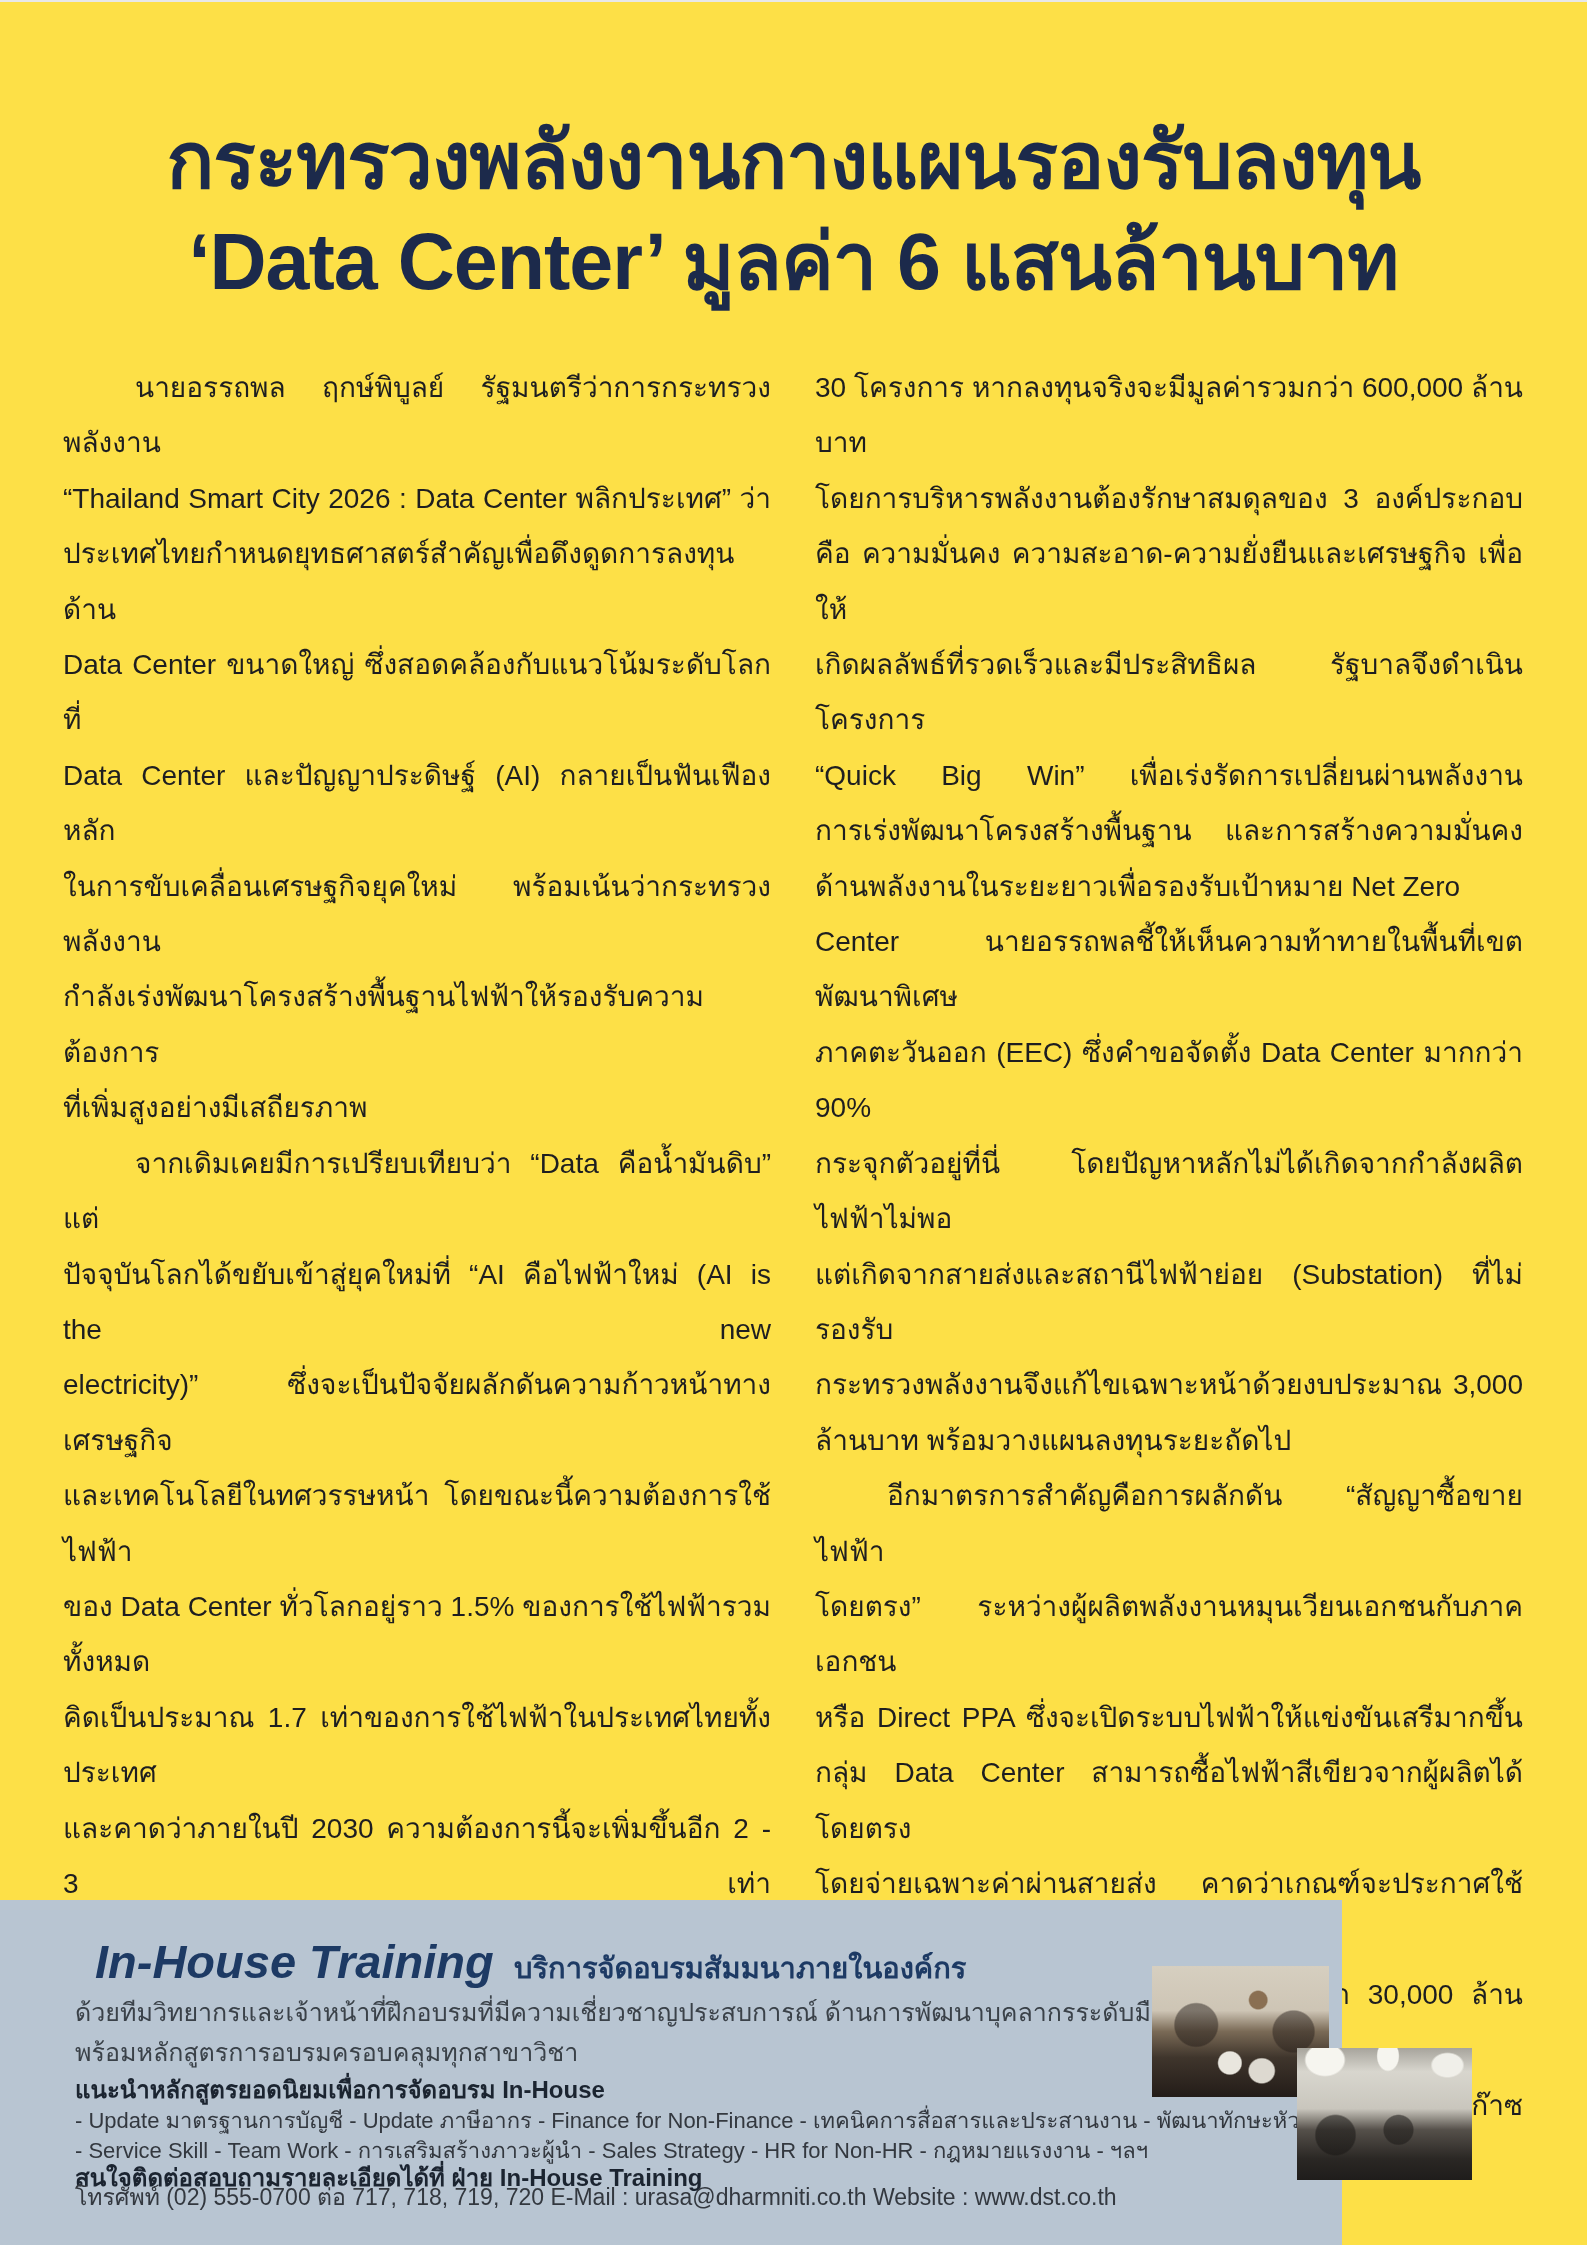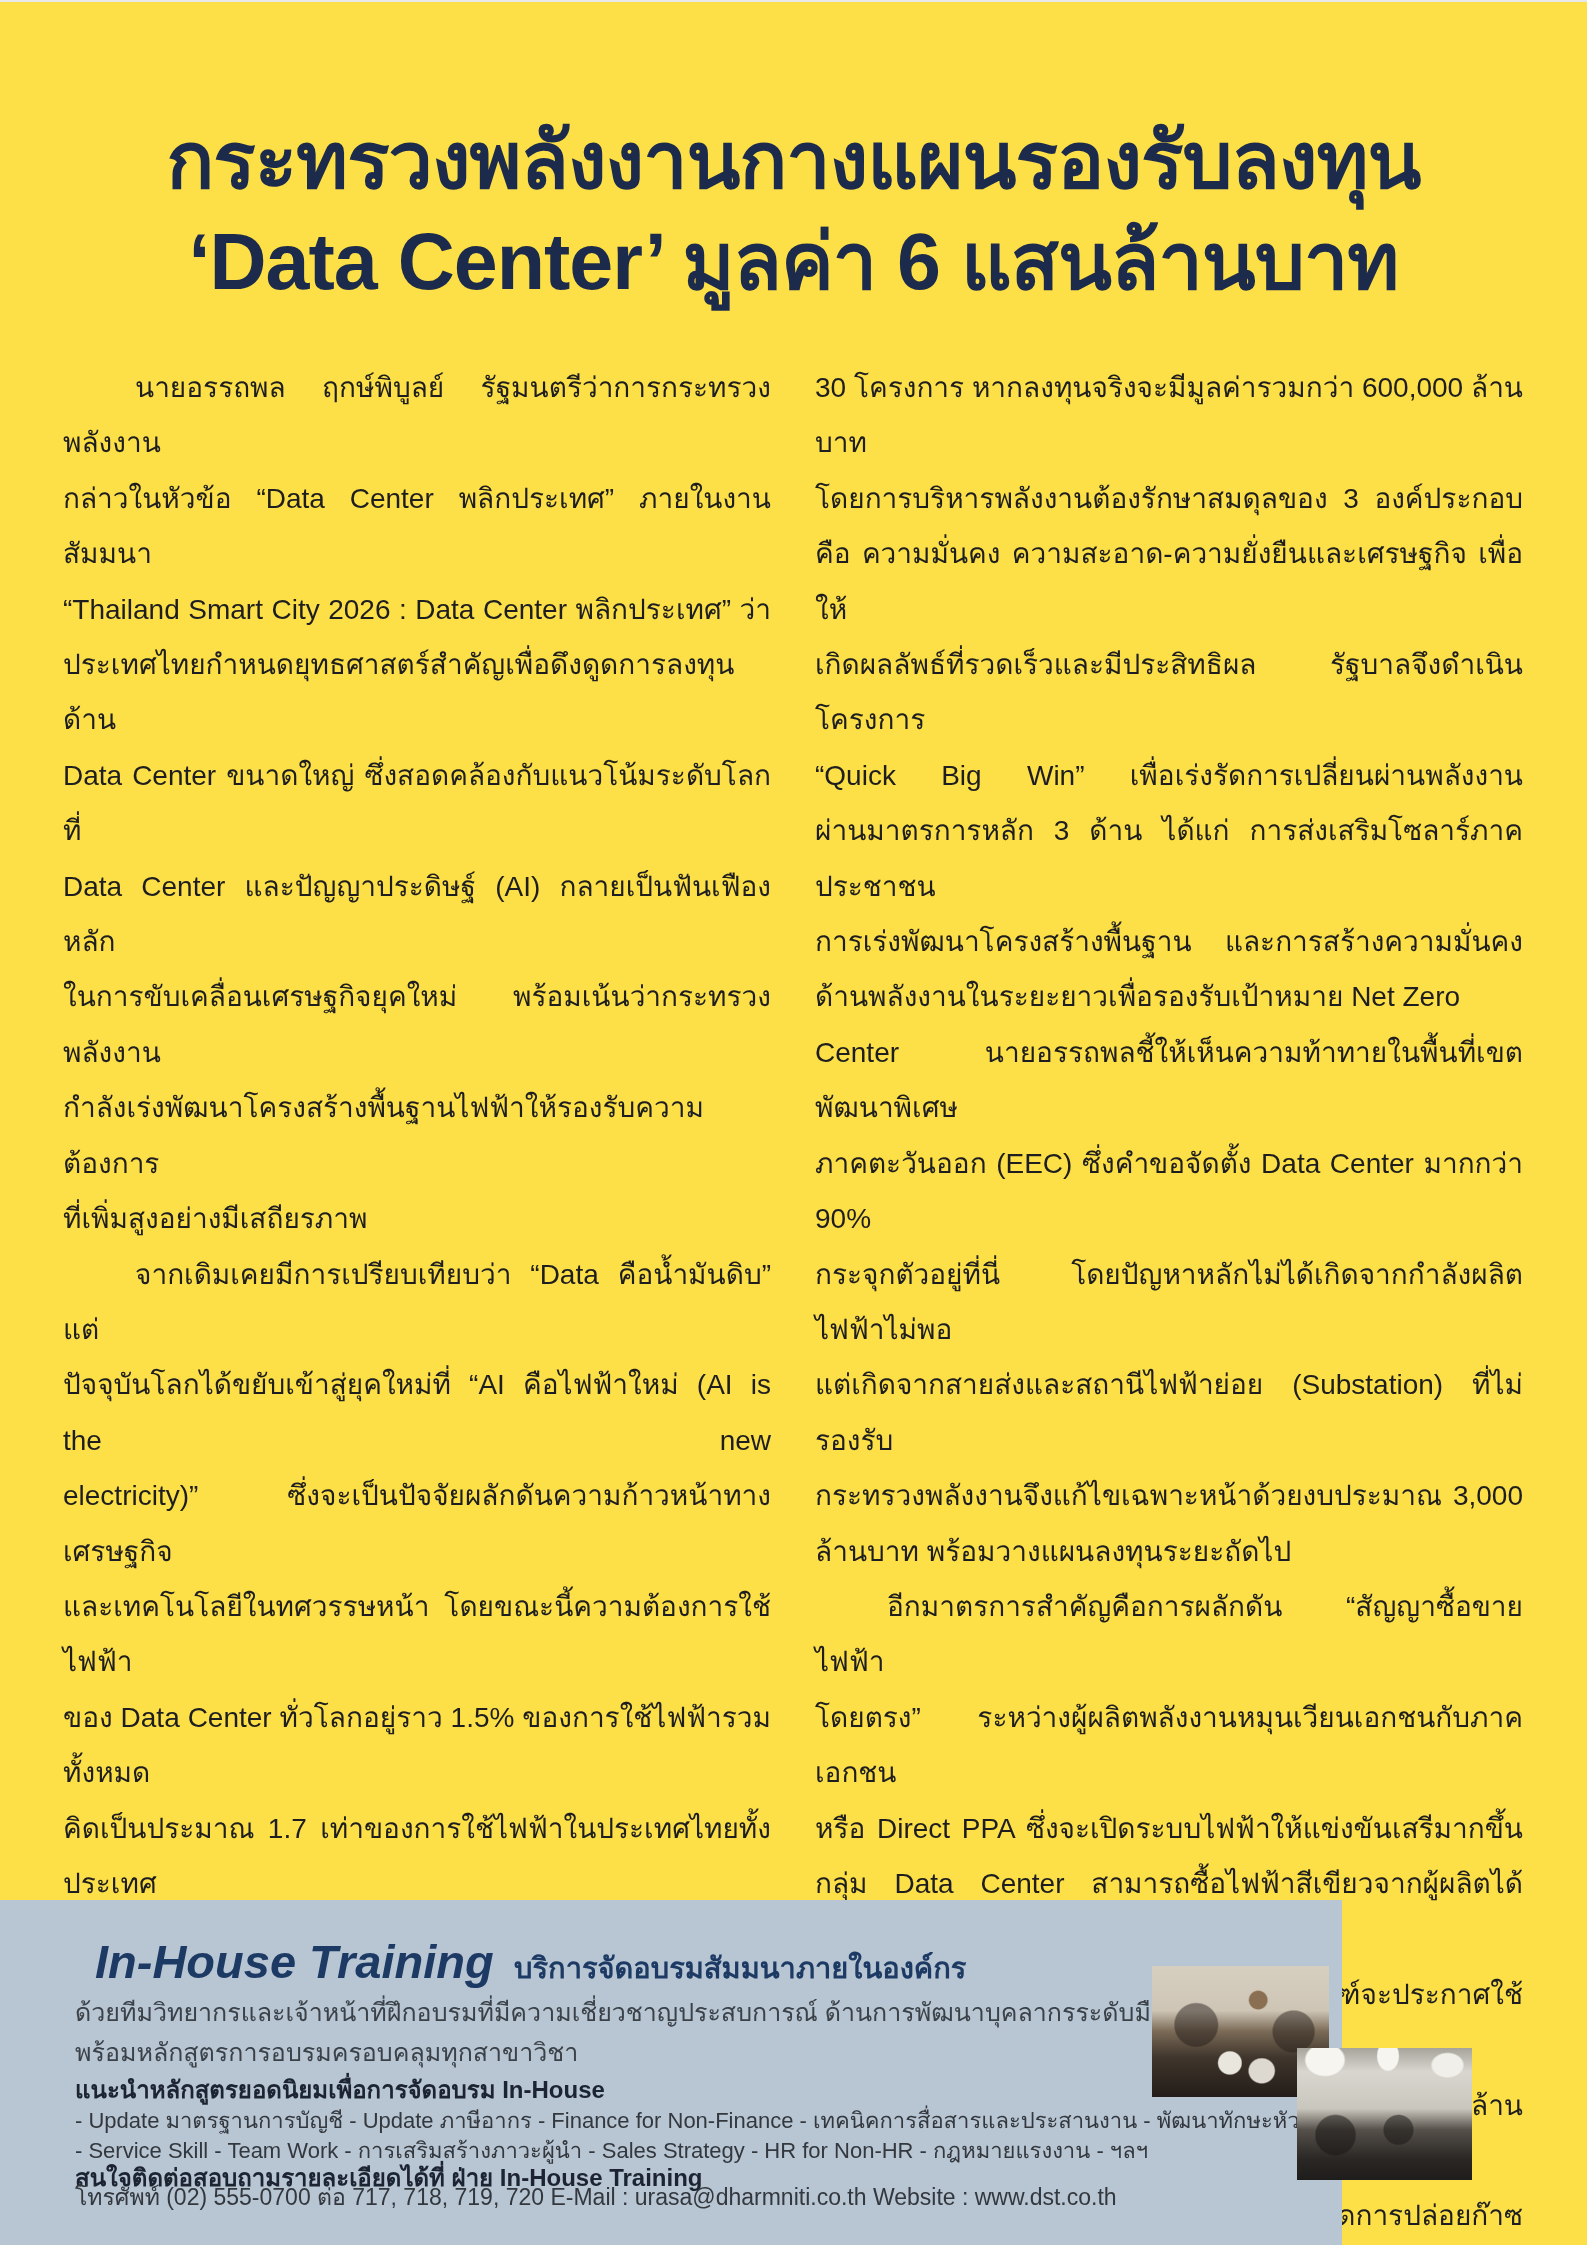--- a/index.html
+++ b/index.html
@@ -74,21 +74,20 @@
 <div class="page">
 
   <div class="headline">
     <div class="h-line">กระทรวงพลังงานกางแผนรองรับลงทุน</div>
     <div class="h-line">‘Data Center’ มูลค่า 6 แสนล้านบาท</div>
   </div>
 
   <div class="article">
     <div class="col">
         <div class="line justify indent">นายอรรถพล ฤกษ์พิบูลย์ รัฐมนตรีว่าการกระทรวงพลังงาน</div>
-        <div class="line justify">กล่าวในหัวข้อ “Data Center พลิกประเทศ” ภายในงานสัมมนา</div>
         <div class="line justify">“Thailand Smart City 2026 : Data Center พลิกประเทศ” ว่า</div>
         <div class="line justify">ประเทศไทยกำหนดยุทธศาสตร์สำคัญเพื่อดึงดูดการลงทุนด้าน</div>
         <div class="line justify">Data Center ขนาดใหญ่ ซึ่งสอดคล้องกับแนวโน้มระดับโลกที่</div>
         <div class="line justify">Data Center และปัญญาประดิษฐ์ (AI) กลายเป็นฟันเฟืองหลัก</div>
         <div class="line justify">ในการขับเคลื่อนเศรษฐกิจยุคใหม่ พร้อมเน้นว่ากระทรวงพลังงาน</div>
         <div class="line justify">กำลังเร่งพัฒนาโครงสร้างพื้นฐานไฟฟ้าให้รองรับความต้องการ</div>
         <div class="line">ที่เพิ่มสูงอย่างมีเสถียรภาพ</div>
         <div class="line justify indent">จากเดิมเคยมีการเปรียบเทียบว่า “Data คือน้ำมันดิบ” แต่</div>
         <div class="line justify">ปัจจุบันโลกได้ขยับเข้าสู่ยุคใหม่ที่ “AI คือไฟฟ้าใหม่ (AI is the new</div>
         <div class="line justify">electricity)” ซึ่งจะเป็นปัจจัยผลักดันความก้าวหน้าทางเศรษฐกิจ</div>
@@ -99,21 +98,20 @@
         <div class="line">จนมีขนาดเทียบเท่าการใช้ไฟฟ้าของประเทศญี่ปุ่นทั้งประเทศ</div>
         <div class="line justify indent">สำหรับภูมิภาคเอเชียตะวันออกเฉียงใต้ รัฐมนตรีว่าการ</div>
         <div class="line justify">กระทรวงพลังงานมองว่าเป็น “โซนยุทธศาสตร์ใหม่” ของการลงทุน</div>
       </div>
     <div class="col">
         <div class="line justify">30 โครงการ หากลงทุนจริงจะมีมูลค่ารวมกว่า 600,000 ล้านบาท</div>
         <div class="line justify">โดยการบริหารพลังงานต้องรักษาสมดุลของ 3 องค์ประกอบ</div>
         <div class="line justify">คือ ความมั่นคง ความสะอาด-ความยั่งยืนและเศรษฐกิจ เพื่อให้</div>
         <div class="line justify">เกิดผลลัพธ์ที่รวดเร็วและมีประสิทธิผล รัฐบาลจึงดำเนินโครงการ</div>
         <div class="line justify">“Quick Big Win” เพื่อเร่งรัดการเปลี่ยนผ่านพลังงาน</div>
-        <div class="line justify">ผ่านมาตรการหลัก 3 ด้าน ได้แก่ การส่งเสริมโซลาร์ภาคประชาชน</div>
         <div class="line justify">การเร่งพัฒนาโครงสร้างพื้นฐาน และการสร้างความมั่นคง</div>
         <div class="line">ด้านพลังงานในระยะยาวเพื่อรองรับเป้าหมาย Net Zero</div>
         <div class="line justify">Center นายอรรถพลชี้ให้เห็นความท้าทายในพื้นที่เขตพัฒนาพิเศษ</div>
         <div class="line justify">ภาคตะวันออก (EEC) ซึ่งคำขอจัดตั้ง Data Center มากกว่า 90%</div>
         <div class="line justify">กระจุกตัวอยู่ที่นี่ โดยปัญหาหลักไม่ได้เกิดจากกำลังผลิตไฟฟ้าไม่พอ</div>
         <div class="line justify">แต่เกิดจากสายส่งและสถานีไฟฟ้าย่อย (Substation) ที่ไม่รองรับ</div>
         <div class="line justify">กระทรวงพลังงานจึงแก้ไขเฉพาะหน้าด้วยงบประมาณ 3,000</div>
         <div class="line">ล้านบาท พร้อมวางแผนลงทุนระยะถัดไป</div>
         <div class="line justify indent">อีกมาตรการสำคัญคือการผลักดัน “สัญญาซื้อขายไฟฟ้า</div>
         <div class="line justify">โดยตรง” ระหว่างผู้ผลิตพลังงานหมุนเวียนเอกชนกับภาคเอกชน</div>

